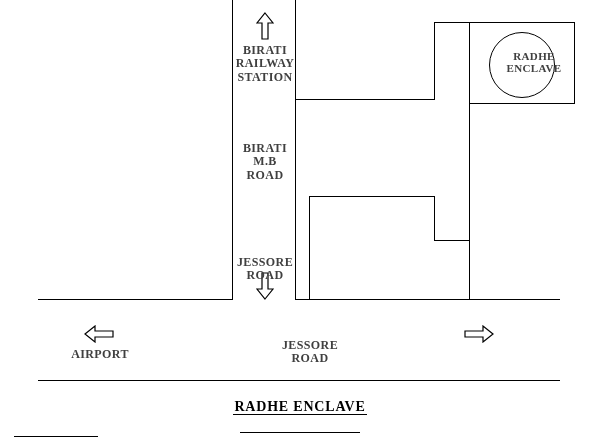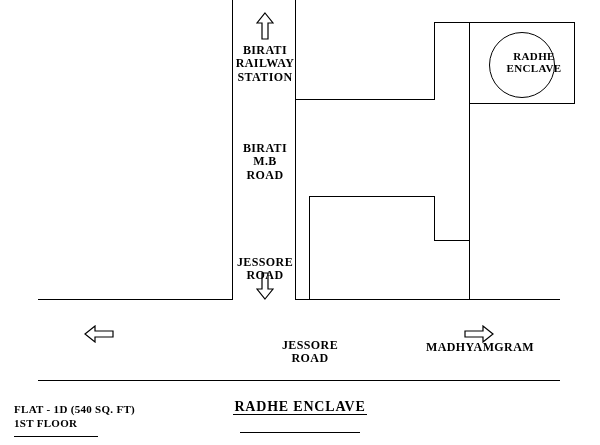--- a/index.html
+++ b/index.html
@@ -18,21 +18,21 @@
     overflow: hidden;
   }
   .line {
     position: absolute;
     background: #000000;
   }
   .label {
     position: absolute;
     font-family: "Liberation Serif", serif;
     font-weight: bold;
-    color: #000000;
+    color: #404040;
     text-align: center;
     line-height: 1.12;
     white-space: pre;
   }
   .sz-11 { font-size: 11px; letter-spacing: 0.4px; }
   .sz-12 { font-size: 12px; letter-spacing: 0.4px; }
   .circle {
     position: absolute;
     border: 1.5px solid #000000;
     border-radius: 50%;
@@ -127,26 +127,24 @@
 M.B
 ROAD</div>
 
 
   <div class="label sz-12" style="left:225px; top:256px; width:80px;">JESSORE
 ROAD</div>
 
   <div class="label sz-12" style="left:255px; top:339px; width:110px;">JESSORE
 ROAD</div>
 
+  <div class="label sz-12" style="left:54px; top:348px; width:92px;">AIRPORT</div>
 
-  <div class="label sz-12" style="left:405px; top:341px; width:150px;">MADHYAMGRAM</div>
 
   <div class="title-block" style="left:200px; top:398px; width:200px;">
     <div>RADHE ENCLAVE</div>
   </div>
   <div class="underline" style="left:233px; top:414px; width:134px;"></div>
   <div class="underline" style="left:240px; top:432px; width:120px;"></div>
 
-  <div class="footer-left" style="left:14px; top:402px; width:190px;">FLAT - 1D (540 SQ. FT)
-1ST FLOOR</div>
   <div class="underline" style="left:14px; top:436px; width:84px;"></div>
 
 </div>
 
 </body></html>

